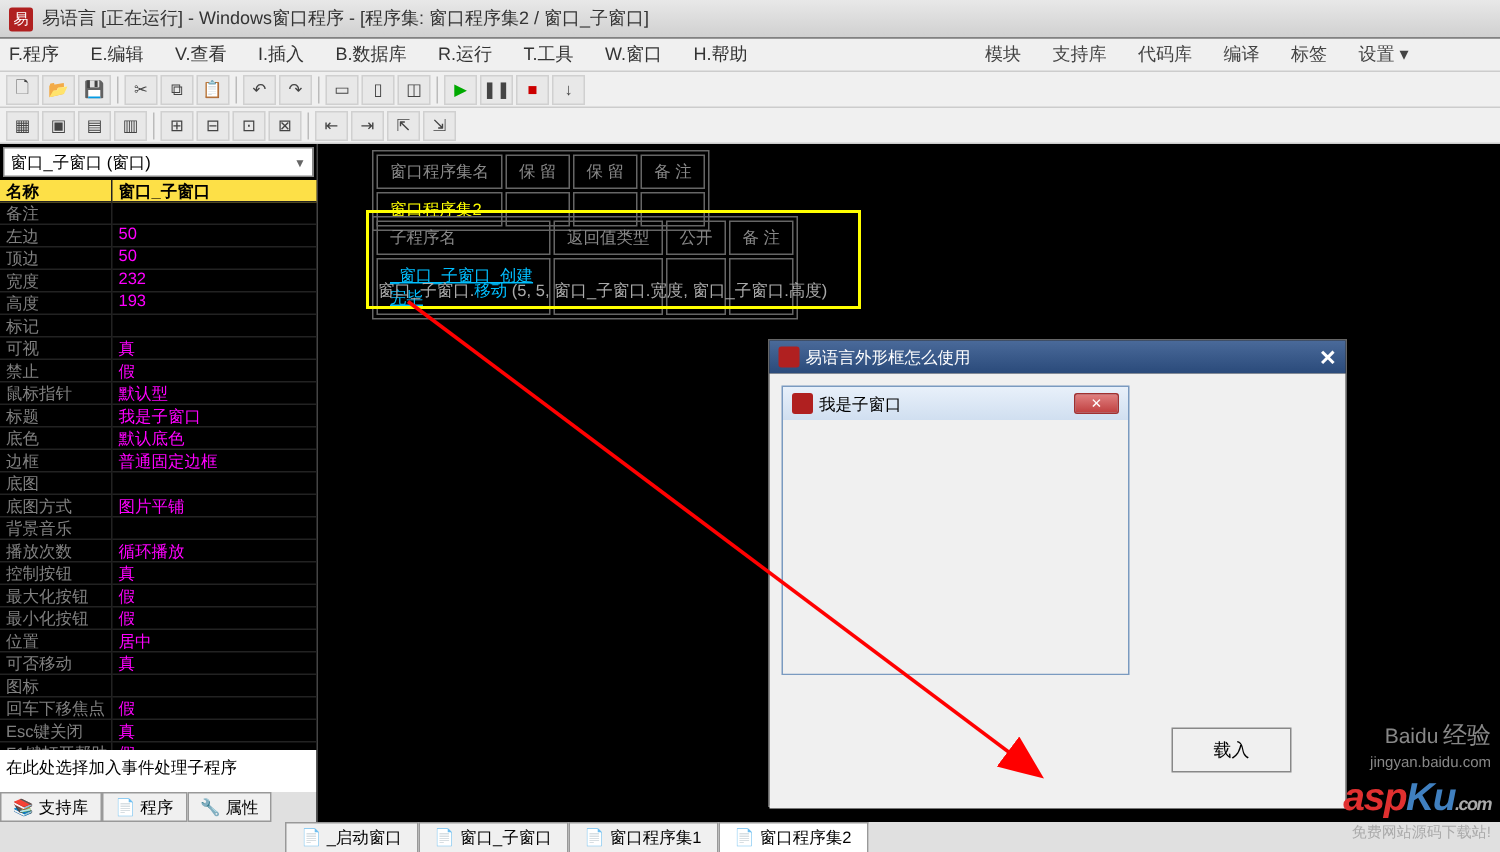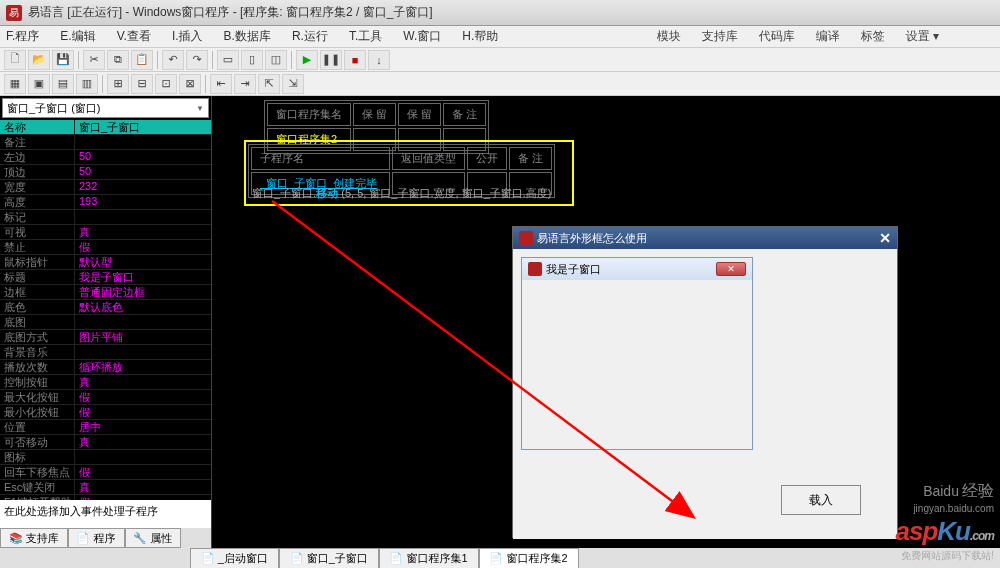--- a/index.html
+++ b/index.html
@@ -19,21 +19,21 @@
 
 .main { display: flex; height: calc(100% - 26px - 22px - 24px - 24px - 20px); }
 
 .sidebar { width: 212px; background: #000; border-right: 1px solid #444; display:flex; flex-direction:column; overflow:hidden;}
 .sidebar .combo { height: 20px; background: #fff; margin:2px; font-size:11px; padding:2px 4px; display:flex; align-items:center; border:1px solid #888;}
 .sidebar .combo::after { content:"▼"; margin-left:auto; font-size:8px; color:#666;}
 .props { flex:1; overflow-y:auto; font-size:11px; }
 .props .row { display:flex; height:15px; }
 .props .row .key { width: 75px; padding-left:4px; color:#808080; border-bottom:1px solid #222; border-right:1px solid #222;}
 .props .row .val { flex:1; padding-left:4px; color:#ff00ff; border-bottom:1px solid #222;}
-.props .row.selected { background:#14b8a6; }
+.props .row.selected { background:#fde047;font-weight:bold; }
 .props .row.selected .key { color:#000; }
 .props .row.selected .val { color:#000; }
 .sidebar .hint { background:#fff; color:#000; font-size:11px; padding:4px; height:28px;}
 .sidebar-tabs { display:flex; background:#e0e0e0; height:20px; font-size:11px;}
 .sidebar-tabs .stab { padding:2px 8px; border:1px solid #999; background:#f0f0f0;}
 
 .editor { flex:1; background:#000; position:relative; overflow:hidden;}
 .tbl { position:absolute; border:1px solid #666; font-size:11px;}
 .tbl td { border:1px solid #666; padding:3px 8px; color:#aaa;}
 .tbl .hdr td { color:#888;}
@@ -168,26 +168,26 @@
         </div>
         <div class="row">
           <div class="key">鼠标指针</div>
           <div class="val">默认型</div>
         </div>
         <div class="row">
           <div class="key">标题</div>
           <div class="val">我是子窗口</div>
         </div>
         <div class="row">
+          <div class="key">底色</div>
+          <div class="val">默认底色</div>
+        </div>
+        <div class="row">
           <div class="key">边框</div>
           <div class="val">普通固定边框</div>
-        </div>
-        <div class="row">
-          <div class="key">底色</div>
-          <div class="val">默认底色</div>
         </div>
         <div class="row">
           <div class="key">底图</div>
           <div class="val"></div>
         </div>
         <div class="row">
           <div class="key">底图方式</div>
           <div class="val">图片平铺</div>
         </div>
         <div class="row">
@@ -237,55 +237,55 @@
       </div>
     <div class="hint">在此处选择加入事件处理子程序</div>
     <div class="sidebar-tabs">
       <div class="stab">📚 <span>支持库</span></div>
       <div class="stab">📄 <span>程序</span></div>
       <div class="stab">🔧 <span>属性</span></div>
     </div>
   </div>
 
   <div class="editor">
-    <table class="tbl" style="left:52px; top:4px;">
+    <table class="tbl" style="left:36px; top:4px;">
       <tbody>
           <tr class="hdr">
         <td>窗口程序集名</td>
         <td>保 留</td>
         <td>保 留</td>
         <td>备 注</td>
       </tr>
       <tr class="data">
             <td colspan="1" style="color:#ffff00;">窗口程序集2</td>
             <td></td>
             <td></td>
             <td></td>
           </tr>
     </tbody>
       </table>
 
     <table class="tbl" style="left:36px; top:48px;">
       <tbody>
           <tr class="hdr">
-        <td style="width:139px;margin-top:40px;">子程序名</td>
+        <td style="width:116px;margin-top:40px;">子程序名</td>
         <td>返回值类型</td>
         <td>公开</td>
         <td>备 注</td>
       </tr>
       <tr class="data">
             <td style="color:#00bfff; text-decoration:underline;">_窗口_子窗口_创建完毕</td>
             <td></td>
             <td></td>
             <td></td>
           </tr>
     </tbody>
       </table>
     <div style="position:absolute; left:40px; top:90px; font-size:11px;">
-      <span style="color:#aaa;">窗口_子窗口.</span><span style="color:#00bfff;font-weight:bold;">移动</span><span style="color:#aaa;margin-top:40px;"> (5, 5, 窗口_子窗口.宽度, 窗口_子窗口.高度)</span>
+      <span style="color:#aaa;">窗口_子窗口.</span><span style="color:#00bfff;">移动</span><span style="color:#aaa;margin-top:40px;"> (5, 5, 窗口_子窗口.宽度, 窗口_子窗口.高度)</span>
     </div>
     <div class="hl-box" style="left:32px; top:44px; width:330px; height:66px;"></div>
 
     <div class="innerwin" style="left:300px; top:130px; width:386px; height:312px;">
       <div class="iw-title">
         <span class="ico2"></span>
         <span>易语言外形框怎么使用</span>
         <span style="margin-left:auto; font-size:14px; font-weight:bold; cursor:pointer;">✕</span>
       </div>
       <div class="iw-body" style="height:290px; position:relative;">

